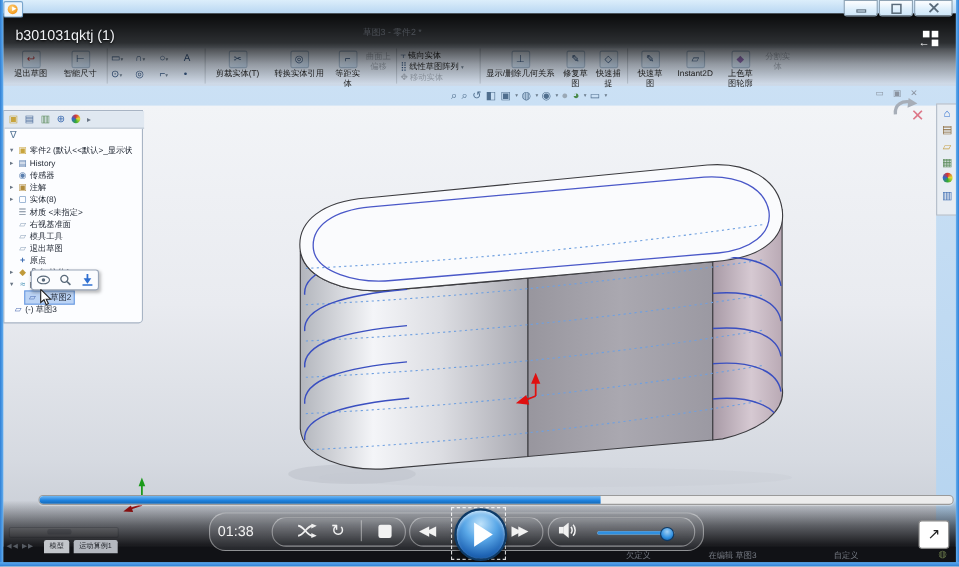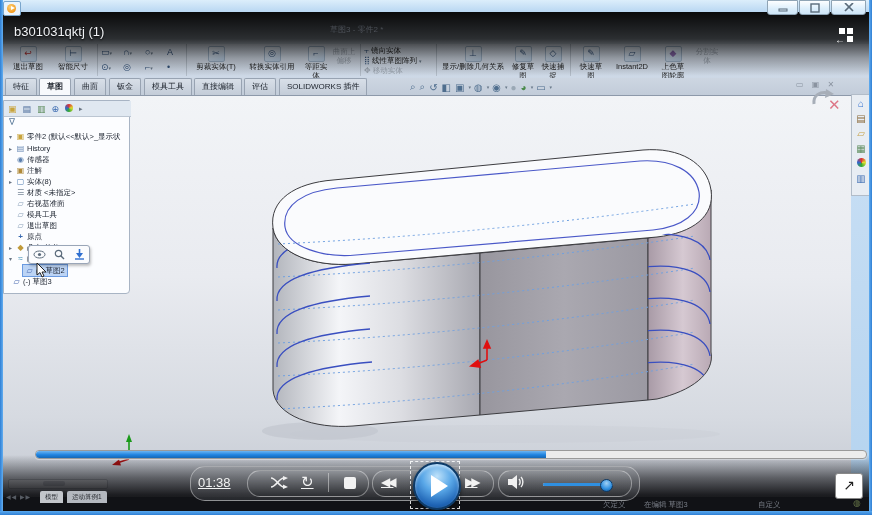--- a/index.html
+++ b/index.html
@@ -25,21 +25,21 @@
     padding:0 7px;border-radius:2px 2px 0 0;}
   .tab.active{background:#f7f9fc;font-weight:bold;}
   
   .trow{position:absolute;left:5px;height:11px;display:flex;align-items:center;font-size:7.5px;color:#1d2430;white-space:nowrap;}
   .tarr{width:7px;font-size:6px;color:#6a7685;}
   .tico{width:9px;height:9px;font-size:8px;line-height:9px;text-align:center;margin-right:2px;}
   .hu{font-size:10px;color:#4f6e8e;margin-right:4px;}
   .hud{font-size:5px;color:#6a7a8a;margin-right:3px;}
   .pill{position:absolute;border:1px solid rgba(255,255,255,.38);border-radius:15px;
     background:linear-gradient(180deg,rgba(150,153,158,.45),rgba(70,72,78,.42));}
-  .pbtn{color:#f2f2f2;text-align:center;text-decoration:underline;}
+  .pbtn{color:#f2f2f2;text-align:center;}
   .tpi{width:13px;height:13px;margin:2px auto;font-size:10px;line-height:13px;text-align:center;}
 </style>
 </head>
 <body>
 
 <div id="stage">
 
   <div class="abs" style="left:3px;top:12px;width:866px;height:32px;background:linear-gradient(180deg,#b8c6d6,#ccd7e4);"></div>
 
   <div class="abs" style="left:3px;top:44px;width:866px;height:34px;background:linear-gradient(180deg,#dde5f0,#cdd8e6);"></div>
@@ -127,30 +127,20 @@
   <div class="abs" style="left:656px;top:46px;width:34px;">
     <div class="ric" style="color:#8a6ab0;">◆</div>
     <div class="ribbon-lbl lbl">上色草
 图轮廓</div>
   </div>
   <div class="abs" style="left:692px;top:48px;width:30px;">
     <div class="ribbon-lbl lbl dis">分割实
 体</div>
   </div>
 
-  <div class="abs" style="left:3px;top:78px;width:866px;height:17px;background:linear-gradient(180deg,#cdd6e2,#c2ccd9);border-bottom:1px solid #8d99aa;">
-    <div class="tab" style="left:2px;"><span>特征</span></div>
-    <div class="tab active" style="left:36px;"><span>草图</span></div>
-    <div class="tab" style="left:71px;"><span>曲面</span></div>
-    <div class="tab" style="left:106px;"><span>钣金</span></div>
-    <div class="tab" style="left:141px;"><span>模具工具</span></div>
-    <div class="tab" style="left:191px;"><span>直接编辑</span></div>
-    <div class="tab" style="left:241px;"><span>评估</span></div>
-    <div class="tab" style="left:276px;"><span>SOLIDWORKS 插件</span></div>
-  </div>
 
   <div class="abs" style="left:3px;top:96px;width:848px;height:401px;background:linear-gradient(180deg,#f2f4f7 0%,#e9ebf0 45%,#d6dae1 80%,#c4c9d2 100%);"></div>
 
   <div class="abs" style="left:410px;top:80px;height:14px;display:flex;align-items:center;">
     <span class="hu">⌕</span>
     <span class="hu">⌕</span>
     <span class="hu">↺</span>
     <span class="hu">◧</span>
     <span class="hu">▣</span>
       <span class="hud">▾</span>
@@ -359,21 +349,21 @@
 
   <div class="abs" style="left:8px;top:479px;width:98px;height:8px;background:#d4d7dc;border:1px solid #a8adb5;border-radius:2px;">
     <div class="abs" style="left:34px;top:1px;width:22px;height:5px;background:#b2b6be;border-radius:2px;"></div>
   </div>
 
   <div class="abs" style="left:3px;top:455px;width:866px;height:57px;background:linear-gradient(180deg,rgba(5,5,8,0) 0%,rgba(5,5,8,0.55) 40%,rgba(5,5,8,0.88) 70%,#0a0b0e 100%);"></div>
   <div class="abs" style="left:3px;top:497px;width:866px;height:15px;background:#111216;"></div>
   <div class="abs" style="left:6px;top:493px;font-size:6px;color:#565b63;letter-spacing:1px;">◀◀ ▶▶</div>
   <div class="abs" style="left:40px;top:491px;height:12px;padding:0 5px;background:#c3c6cb;border-radius:2px 2px 0 0;font-size:6.5px;line-height:12px;color:#24272d;"><span>模型</span></div>
   <div class="abs" style="left:67px;top:491px;height:12px;padding:0 5px;background:#b4b8bf;border-radius:2px 2px 0 0;font-size:6.5px;line-height:12px;color:#24272d;"><span>运动算例1</span></div>
-  <div class="abs" style="left:603px;top:500px;font-size:7.5px;color:#777c85;">欠定义</div>
+  <div class="abs" style="left:569px;top:500px;font-size:7.5px;color:#777c85;">欠定义</div>
   <div class="abs" style="left:644px;top:500px;font-size:7.5px;color:#777c85;">在编辑 草图3</div>
   <div class="abs" style="left:758px;top:500px;font-size:7.5px;color:#777c85;">自定义</div>
   <span class="abs" style="left:853px;top:498px;font-size:9px;color:#6a7a4a;">◍</span>
 
   <div class="abs" style="left:3px;top:12px;width:866px;height:64px;background:linear-gradient(180deg,rgba(0,0,0,0.95) 0%,rgba(0,0,0,0.78) 42%,rgba(0,0,0,0.32) 72%,rgba(0,0,0,0) 100%);"></div>
   <div class="abs" style="left:330px;top:24px;font-size:8px;color:rgba(165,175,190,0.32);">草图3 - 零件2 *</div>
   <div class="abs" style="left:14px;top:24px;font-size:13px;color:#f0f2f5;text-shadow:0 1px 2px #000;">b301031qktj (1)</div>
   <div class="abs" style="left:836px;top:28px;width:18px;height:16px;">
     <div class="abs" style="left:3px;top:0;width:6px;height:6px;background:#fff;"></div>
     <div class="abs" style="left:11px;top:0;width:6px;height:6px;background:#fff;"></div>

